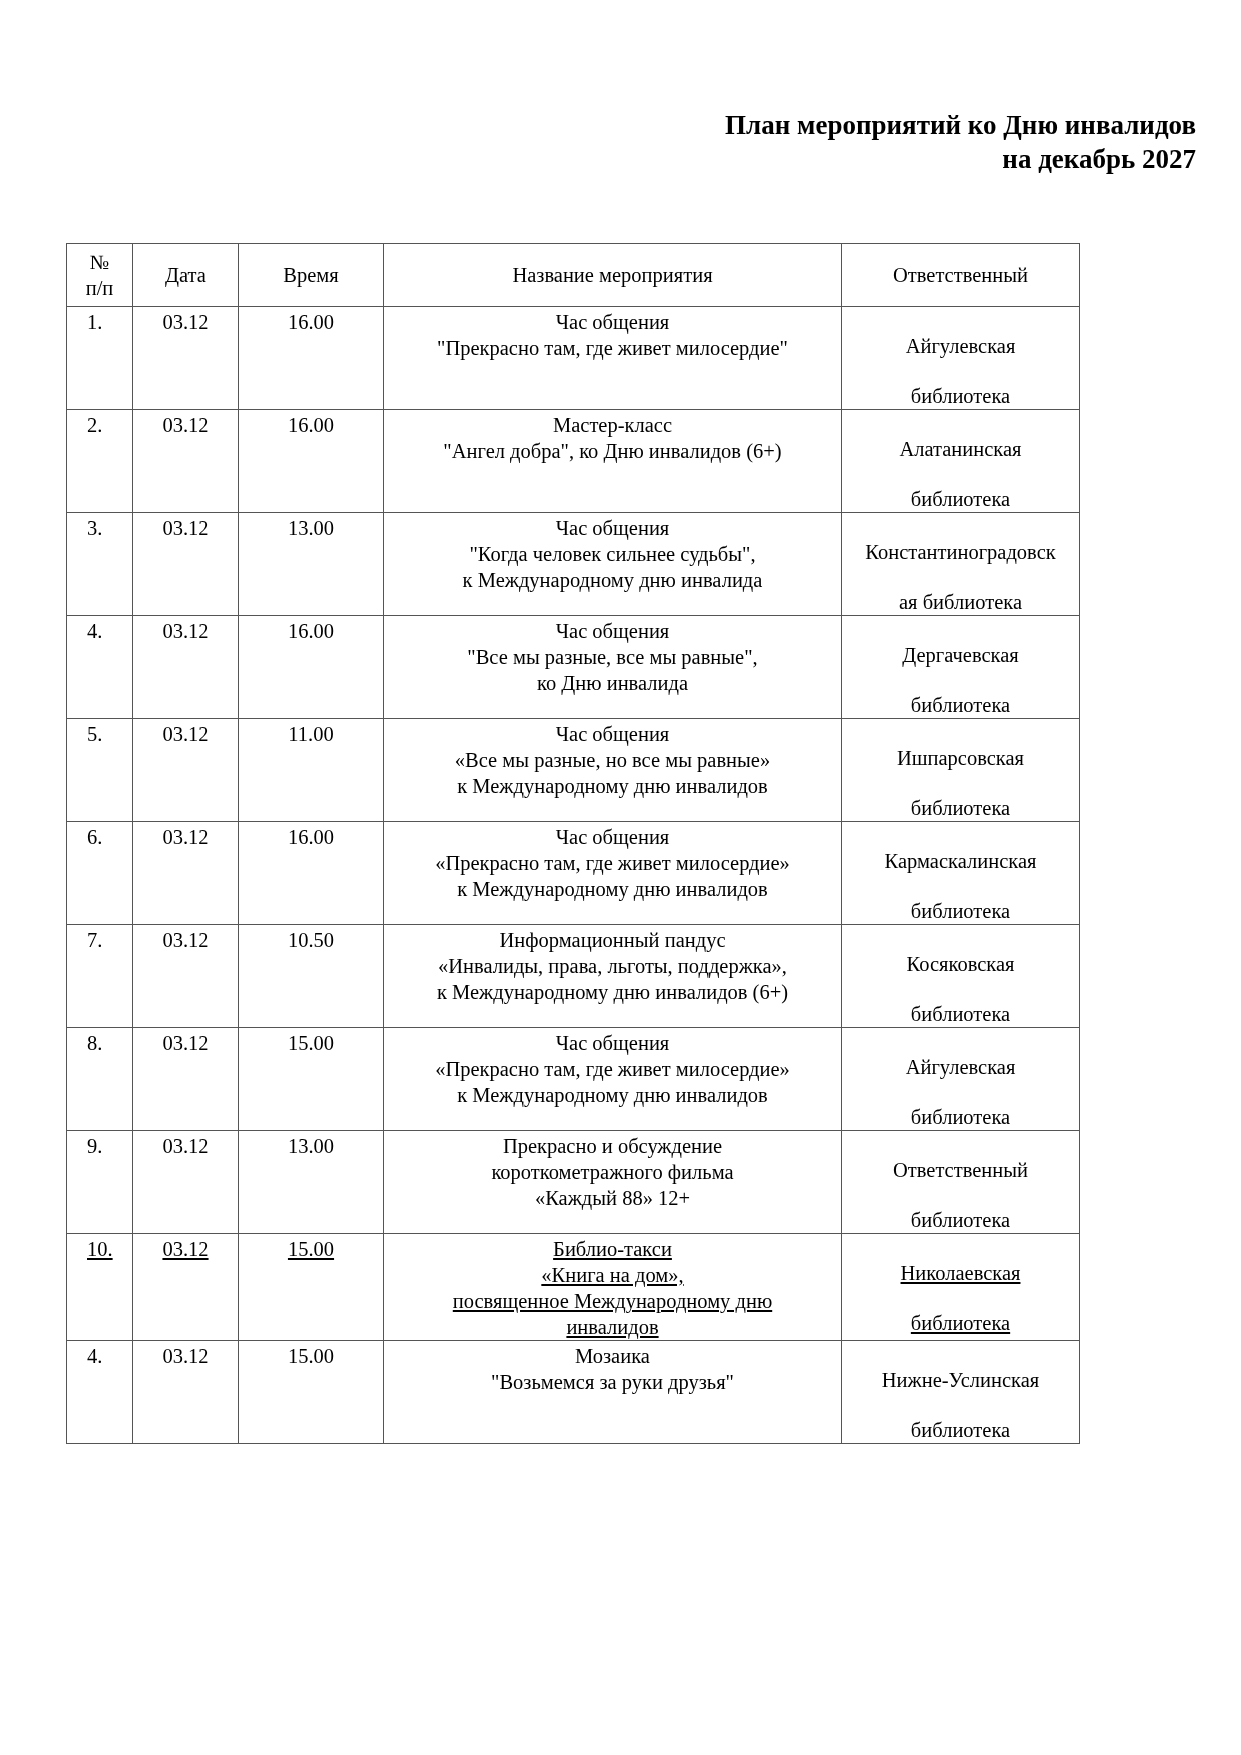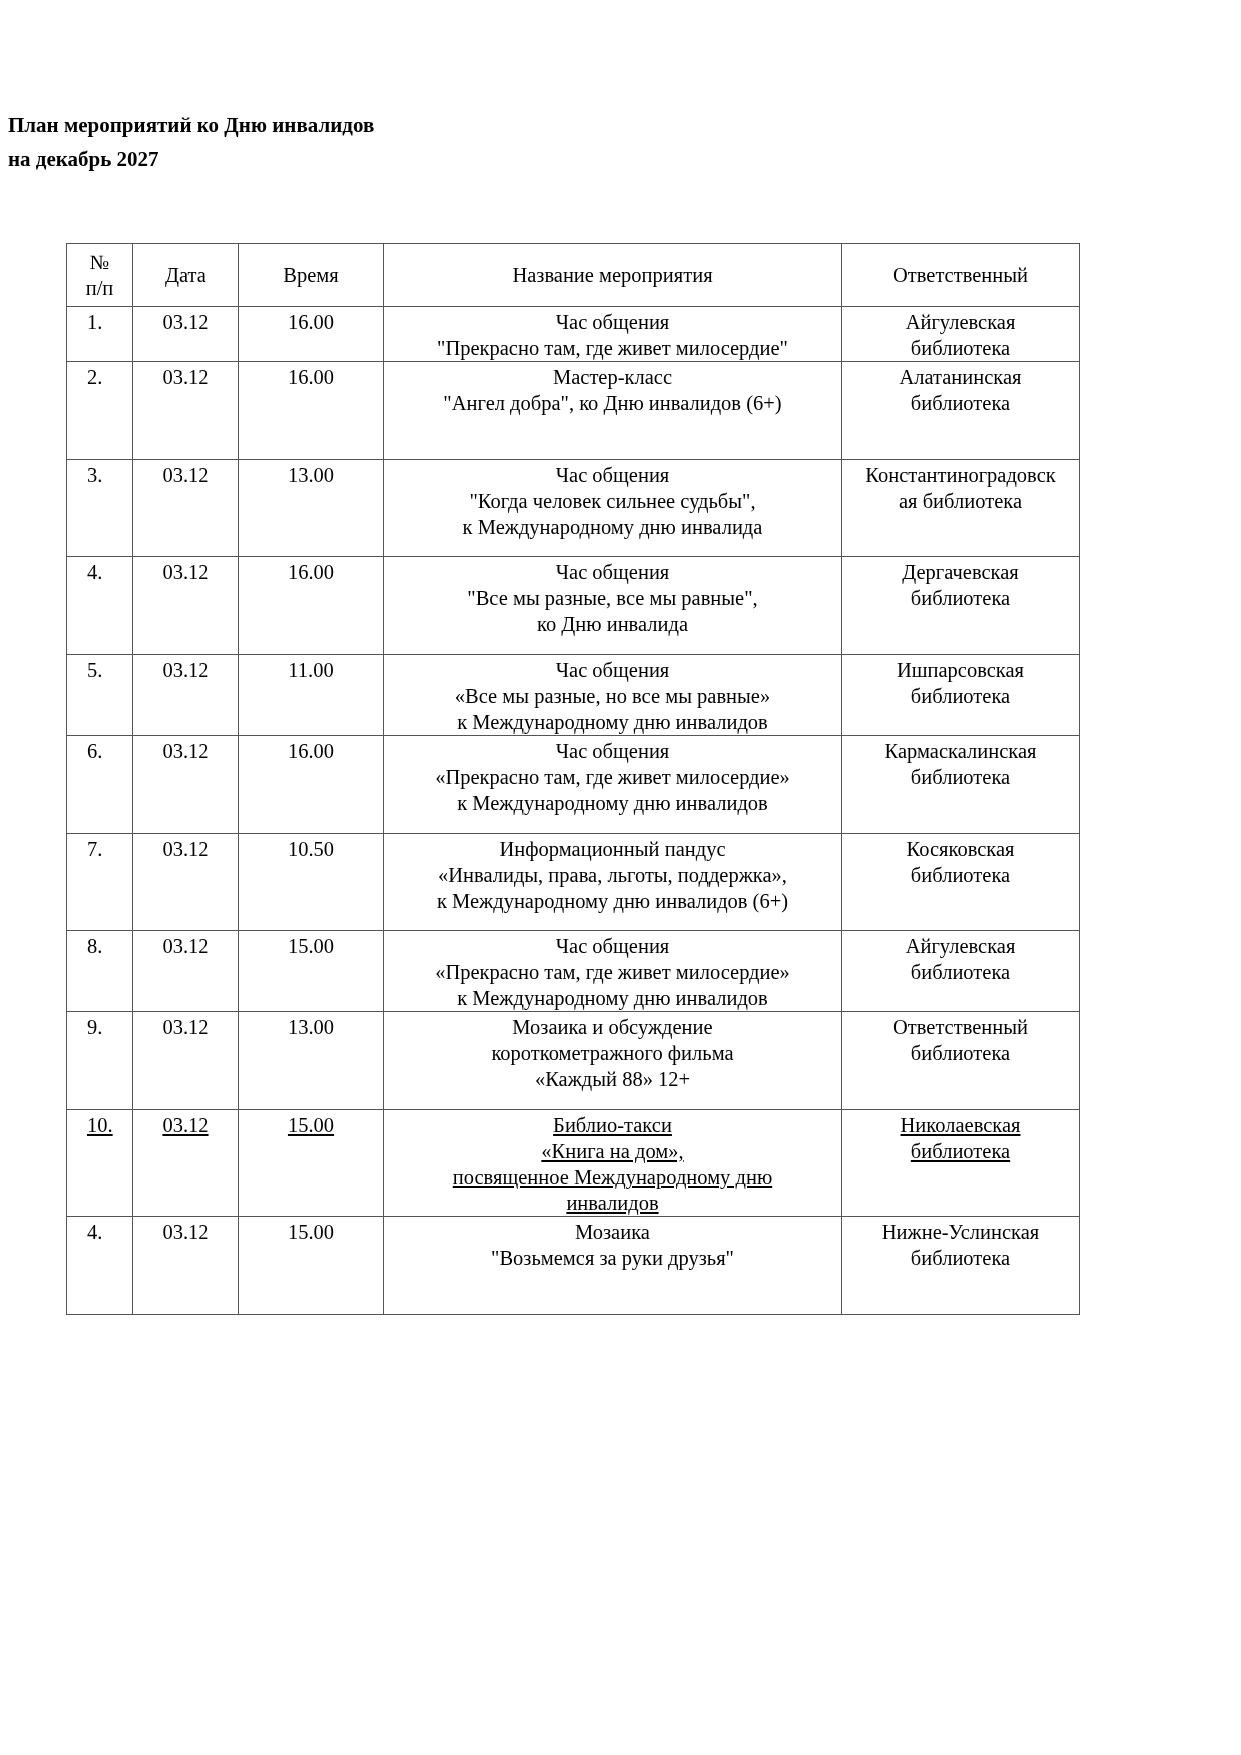--- a/index.html
+++ b/index.html
@@ -1,37 +1,37 @@
 <!DOCTYPE html>
 <html><head>
 <meta charset="utf-8">
 <style>
   html, body { margin: 0; padding: 0; background: #ffffff; }
   body {
     width: 1241px; height: 1755px; position: relative; overflow: hidden;
     font-family: "Liberation Serif", "DejaVu Serif", serif; color: #000;
   }
   .title-block {
-    position: absolute; left: 8px; width: 1196px; top: 108px;
-    text-align: left; font-weight: bold; font-size: 21px; line-height: 34px;
+    position: absolute; left: 0; width: 1196px; top: 108px;
+    text-align: right; font-weight: bold; font-size: 27px; line-height: 34px;
   }
   .title-block div { white-space: nowrap; }
   table.plan {
     position: absolute; left: 66px; top: 243px; width: 1013px;
     border-collapse: collapse; table-layout: fixed; font-size: 20.5px;
   }
   table.plan td, table.plan th {
     border: 1.5px solid #555; vertical-align: top; text-align: center;
     padding: 0 4px; line-height: 26px; font-weight: normal;
   }
   table.plan th { vertical-align: middle; line-height: 26px; }
   table.plan td.num { text-align: left; padding-left: 20px; }
   table.plan td.resp { line-height: 26px; }
   .cell-line { display: block; white-space: nowrap; }
-  .resp .cell-line { white-space: normal; }
+  .resp .cell-line { white-space: normal; margin-top: 24px; }
   td { padding-top: 2px !important; }
 </style>
 </head>
 <body>
 
 <div class="title-block">
   <div>План мероприятий ко Дню инвалидов</div>
   <div>на декабрь 2027</div>
 </div>
 
@@ -164,21 +164,21 @@
         <td class="resp">
           <span class="cell-line">Айгулевская</span>
           <span class="cell-line">библиотека</span>
         </td>
       </tr>
       <tr style="height: 98px;">
         <td class="num">9.</td>
         <td>03.12</td>
         <td>13.00</td>
         <td>
-          <span class="cell-line">Мозаика и обсуждение</span>
+          <span class="cell-line">Прекрасно и обсуждение</span>
           <span class="cell-line">короткометражного фильма</span>
           <span class="cell-line">«Каждый 88» 12+</span>
         </td>
         <td class="resp">
           <span class="cell-line">Ответственный</span>
           <span class="cell-line">библиотека</span>
         </td>
       </tr>
       <tr style="height: 103px; text-decoration: underline;">
         <td class="num">10.</td>

